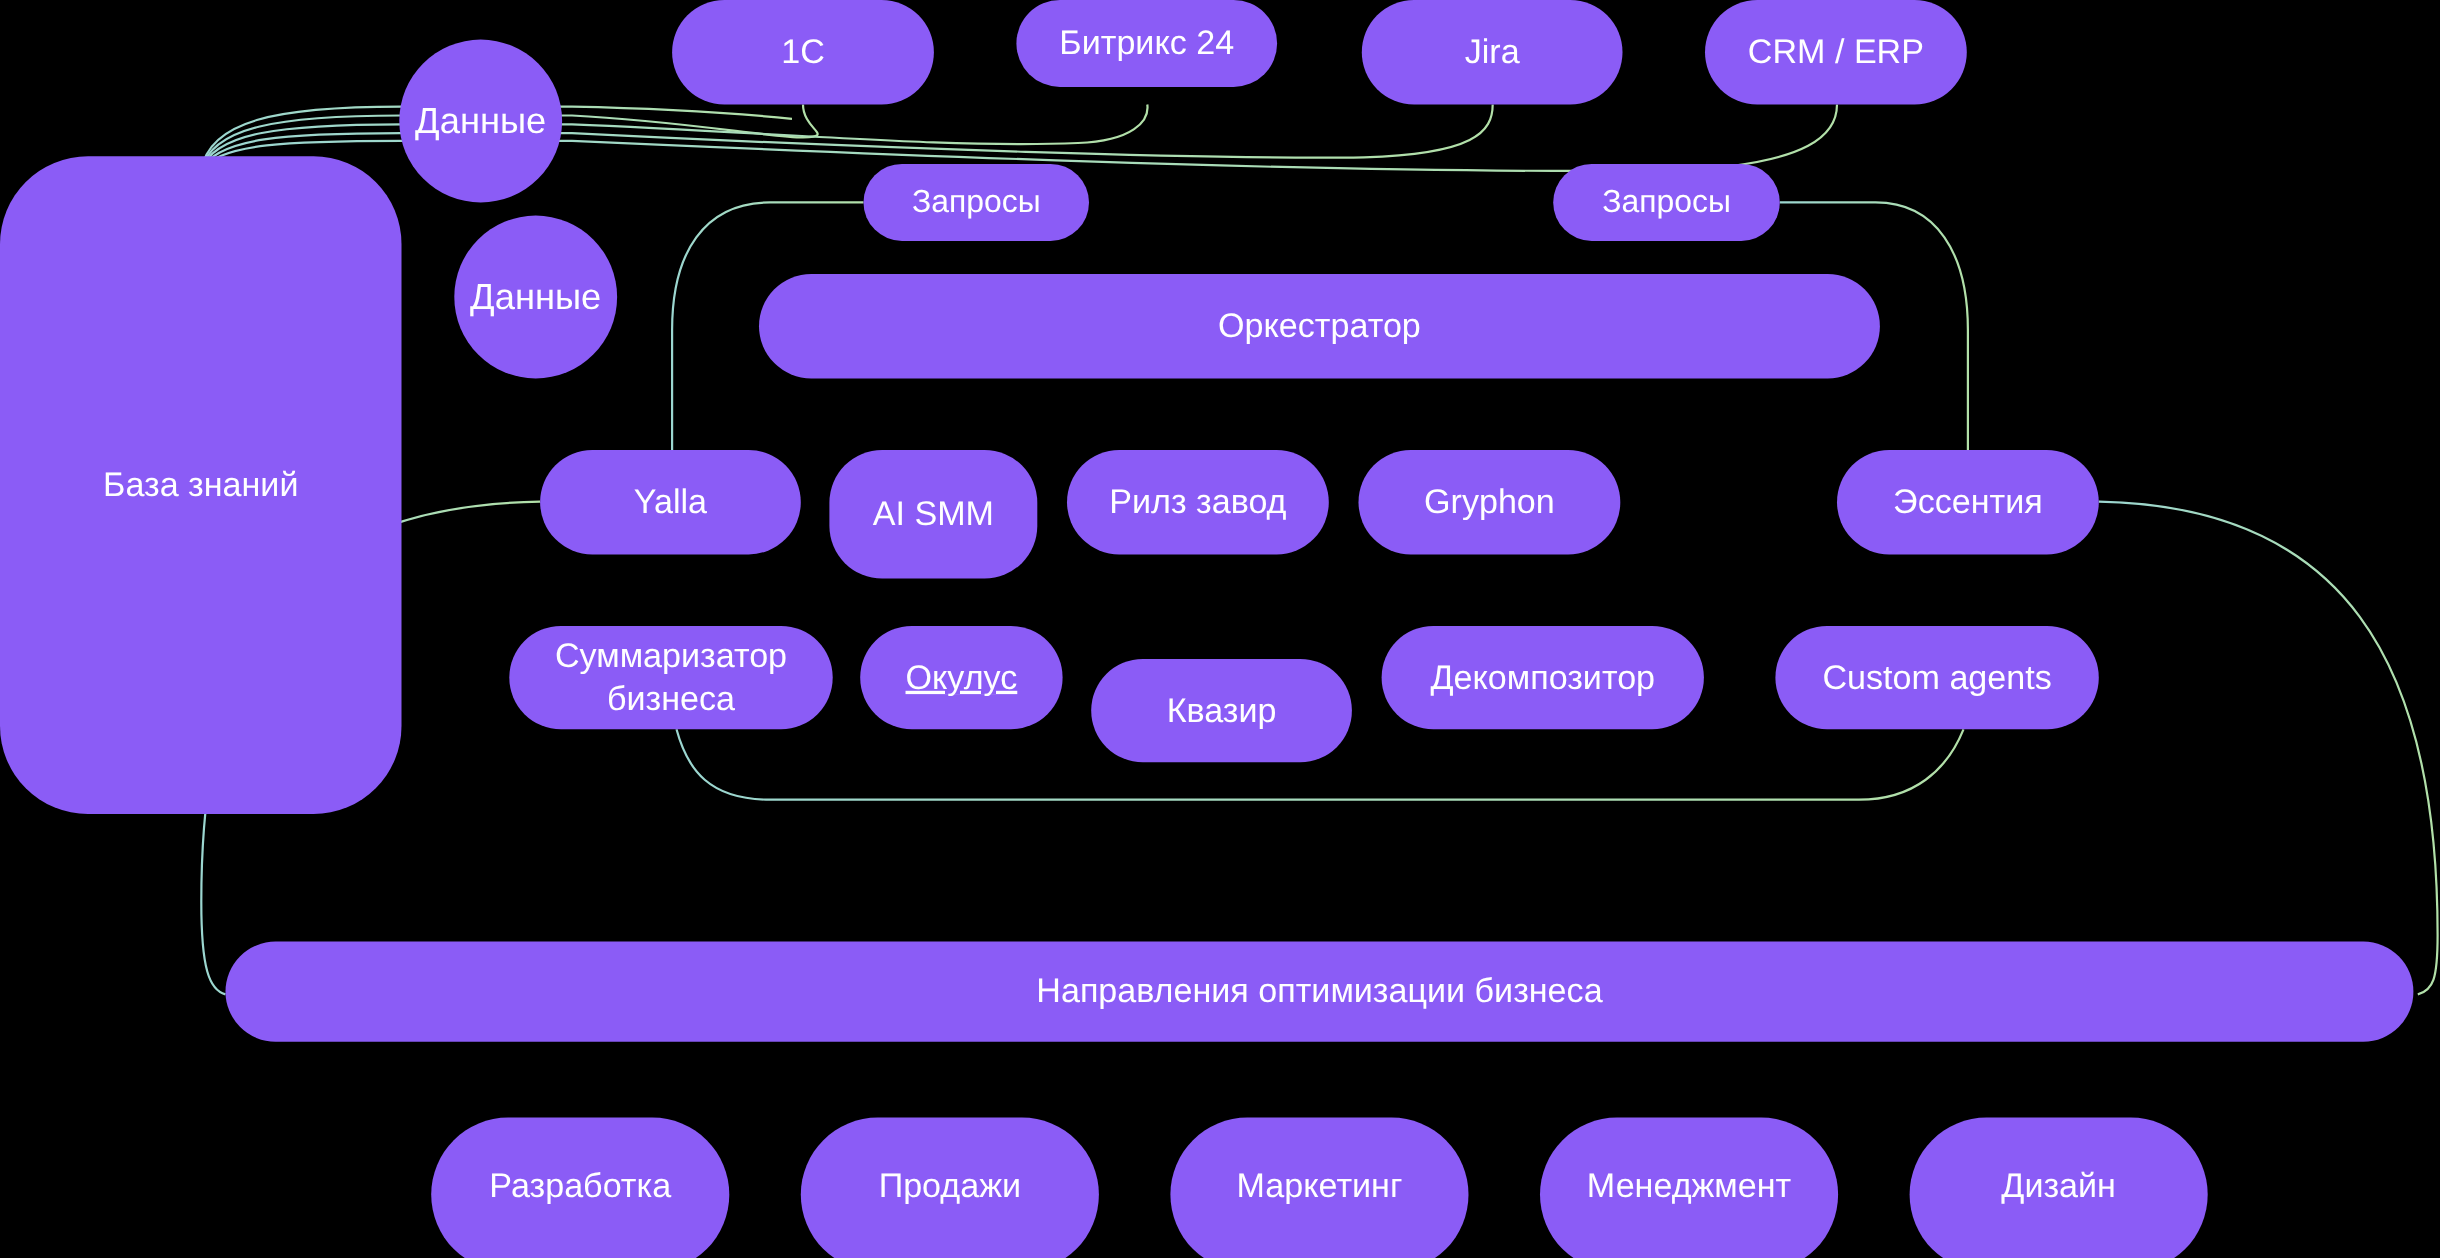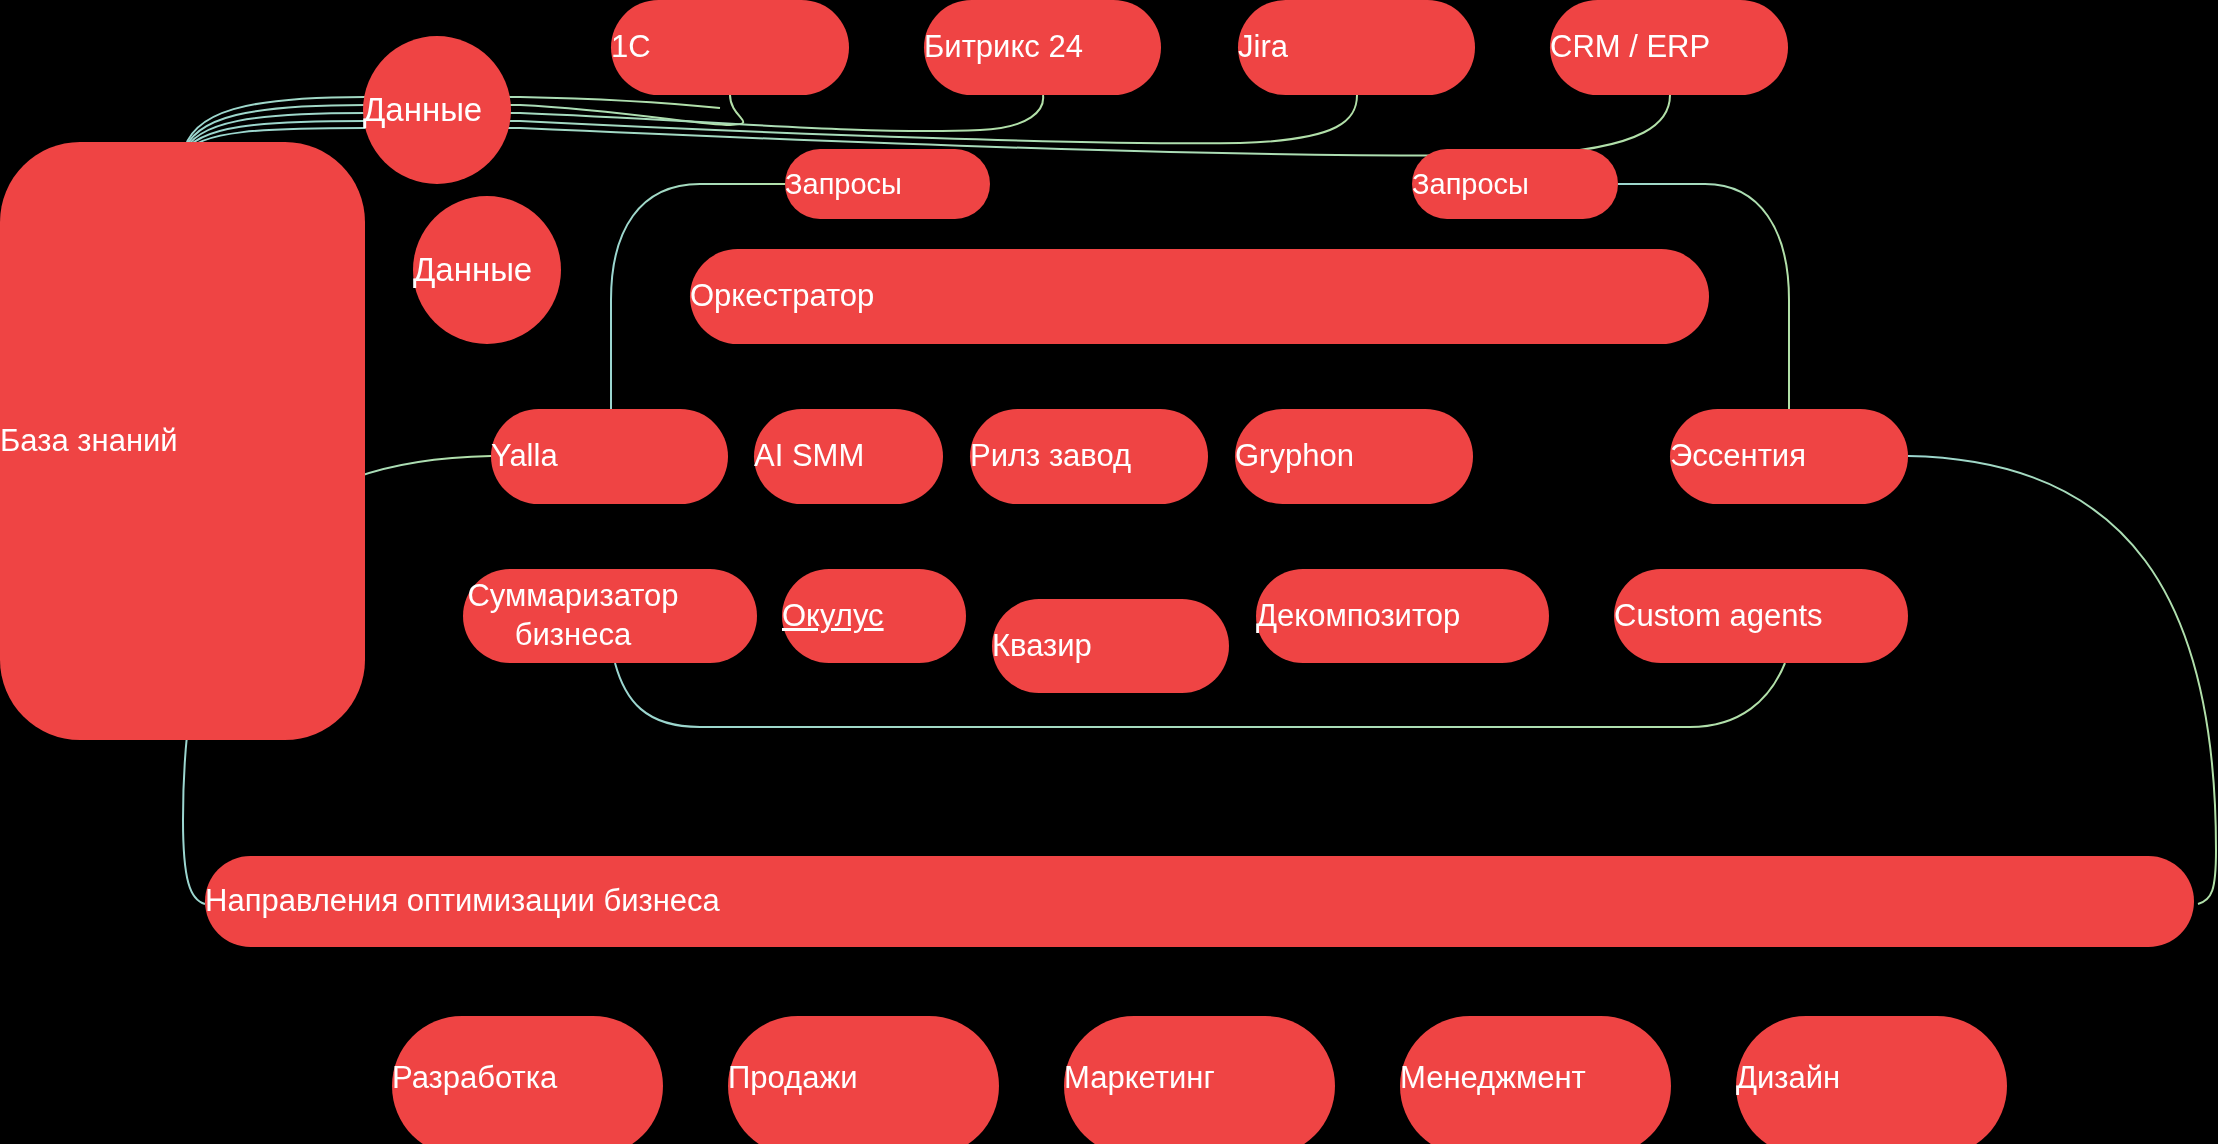--- a/index.html
+++ b/index.html
@@ -1,19 +1,19 @@
 <!DOCTYPE html>
 <html><head>
 <meta charset="utf-8">
 <style>
   html, body { margin:0; padding:0; background:#000; }
   body { width:2218px; height:1144px; position:relative; overflow:hidden;
          font-family:"Liberation Sans", sans-serif; color:#fff; }
-  .node { position:absolute; background:#ef4444; display:flex; align-items:center;
-          text-align:center; font-size:31px; line-height:1.25;
+  .node { position:absolute; background:#8b5cf6; display:flex; align-items:center;
+          justify-content:center; text-align:center; font-size:31px; line-height:1.25;
           box-sizing:border-box; }
   .pill { border-radius:48px; }
   .circle { border-radius:50%; font-size:33px; }
   .small { font-size:29px; border-radius:36px; }
   svg.lines { position:absolute; left:0; top:0; }
 </style>
 </head>
 <body>
 
 <svg class="lines" width="2218" height="1144" viewBox="0 0 2218 1144">
@@ -40,21 +40,21 @@
 
     <path d="M491,456 C280,460 183,560 183,820 C183,880 190,900 205,904"></path>
 
     <path d="M1908,456 C2130,460 2216,600 2216,850 C2216,890 2212,900 2198,904"></path>
   </g>
 </svg>
 
 <div class="node pill" style="left:611px;top:0;width:238px;height:95px;">
     <span>1C</span>
   </div>
-<div class="node pill" style="left:924px;top:0;width:237px;height:95px;">
+<div class="node pill" style="left:924px;top:0;width:237px;height:79px;">
     <span>Битрикс 24</span>
   </div>
 <div class="node pill" style="left:1238px;top:0;width:237px;height:95px;">
     <span>Jira</span>
   </div>
 <div class="node pill" style="left:1550px;top:0;width:238px;height:95px;">
     <span>CRM / ERP</span>
   </div>
 
 <div class="node" style="left:0;top:142px;width:365px;height:598px;border-radius:80px;">
@@ -75,21 +75,21 @@
     <span>Запросы</span>
   </div>
 
 <div class="node pill" style="left:690px;top:249px;width:1019px;height:95px;">
     <span>Оркестратор</span>
   </div>
 
 <div class="node pill" style="left:491px;top:409px;width:237px;height:95px;">
     <span>Yalla</span>
   </div>
-<div class="node pill" style="left:754px;top:409px;width:189px;height:95px;">
+<div class="node pill" style="left:754px;top:409px;width:189px;height:117px;">
     <span>AI SMM</span>
   </div>
 <div class="node pill" style="left:970px;top:409px;width:238px;height:95px;">
     <span>Рилз завод</span>
   </div>
 <div class="node pill" style="left:1235px;top:409px;width:238px;height:95px;">
     <span>Gryphon</span>
   </div>
 <div class="node pill" style="left:1670px;top:409px;width:238px;height:95px;">
     <span>Эссентия</span>

